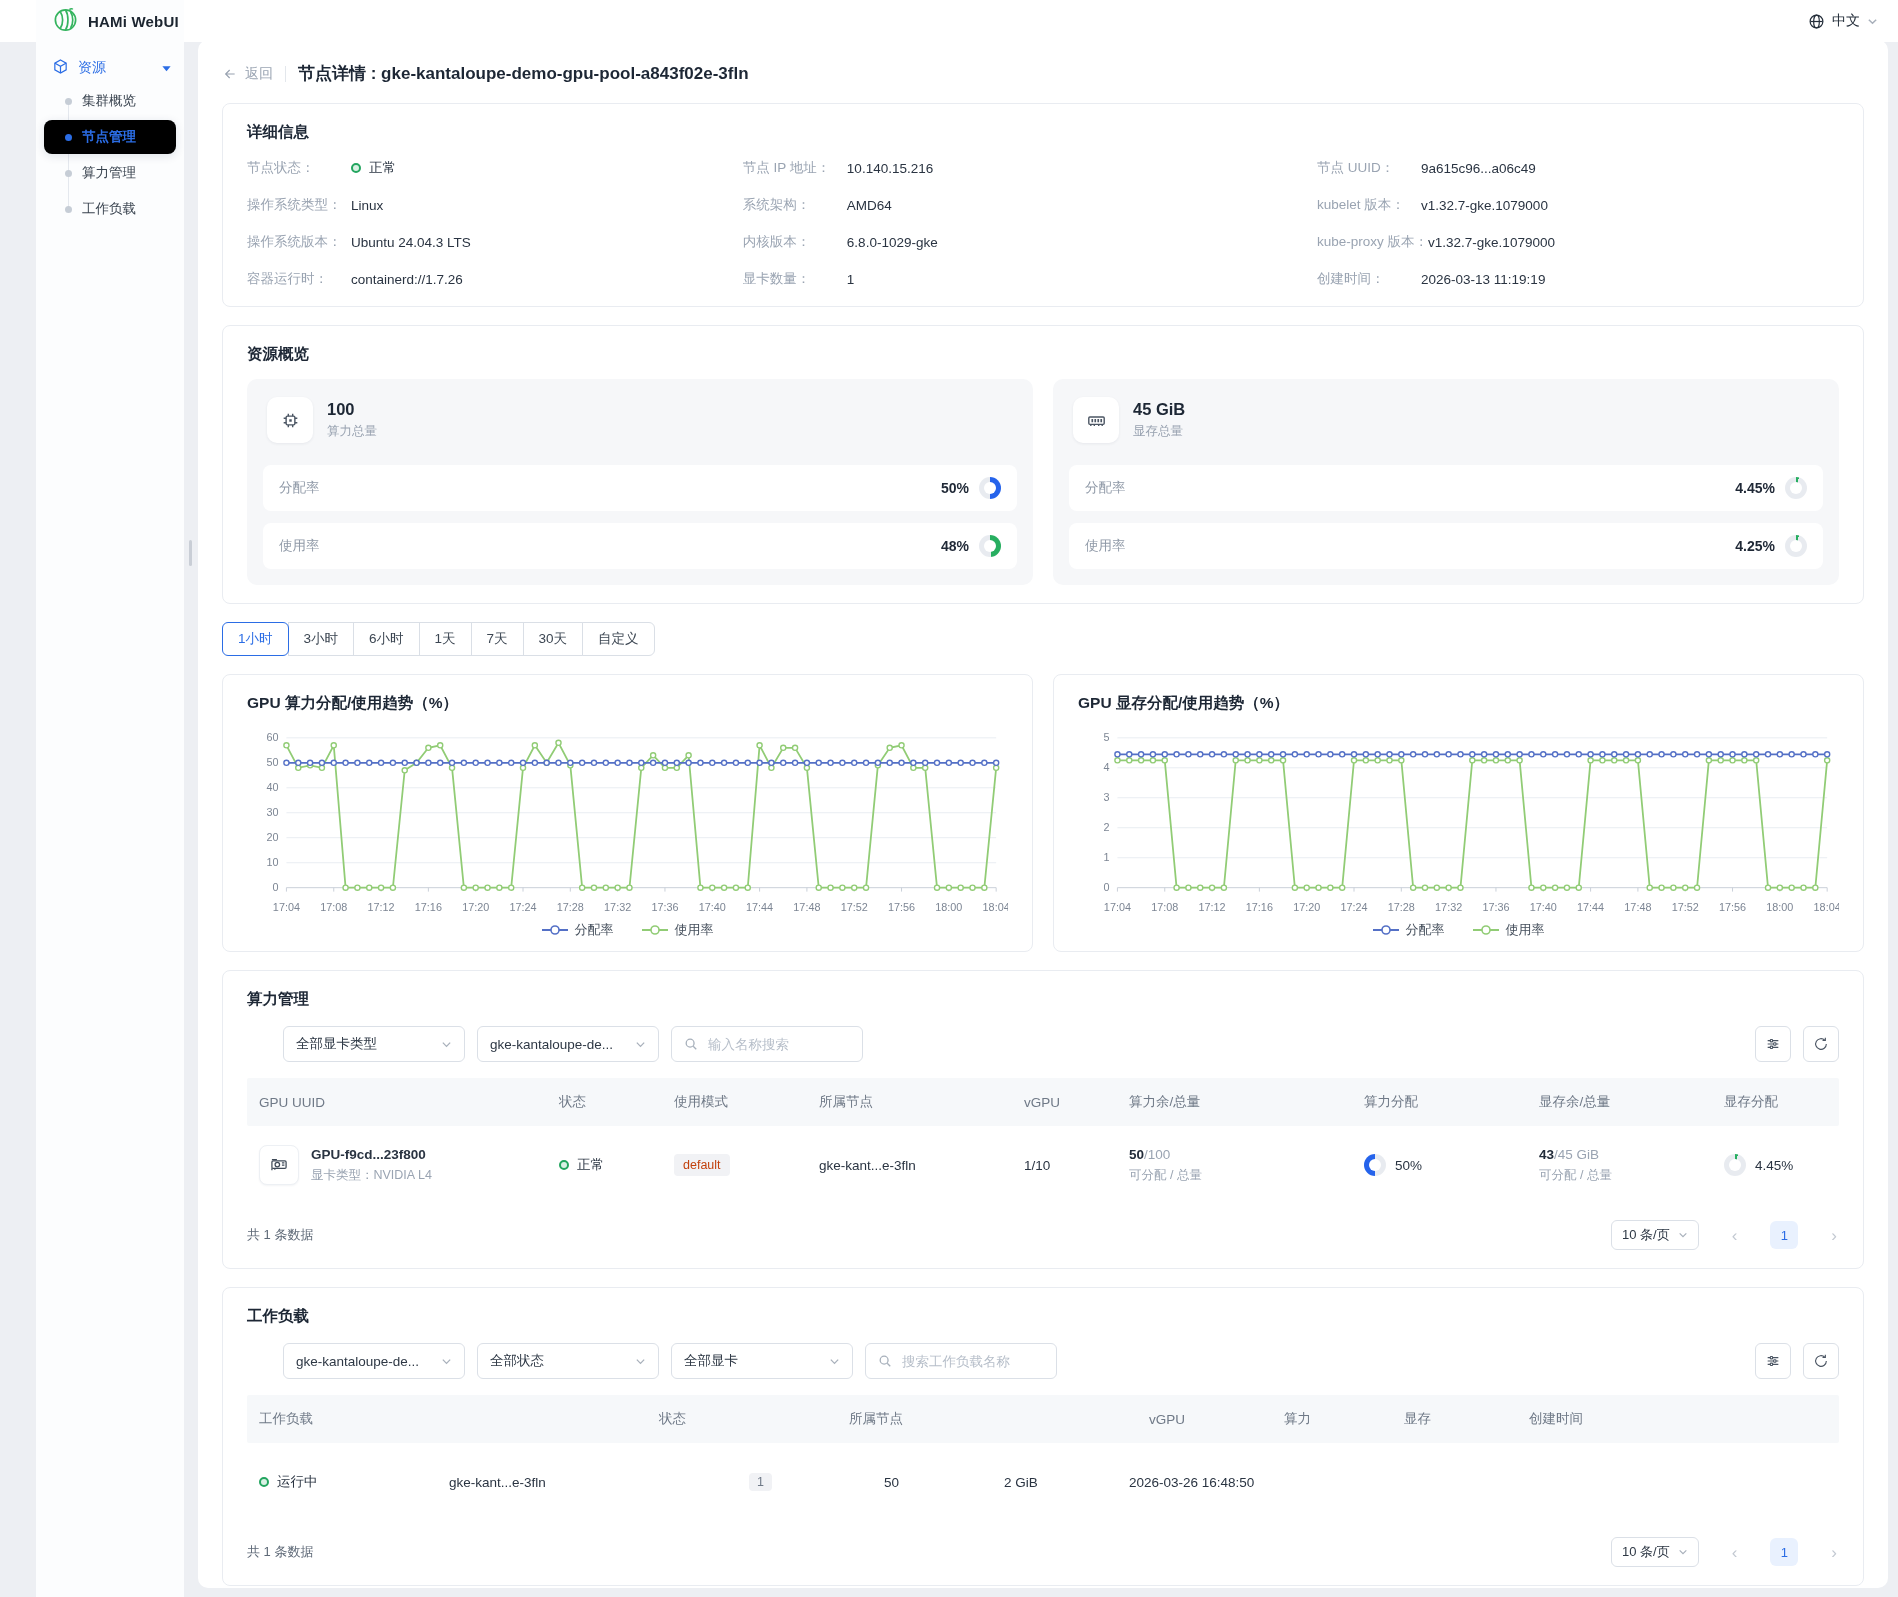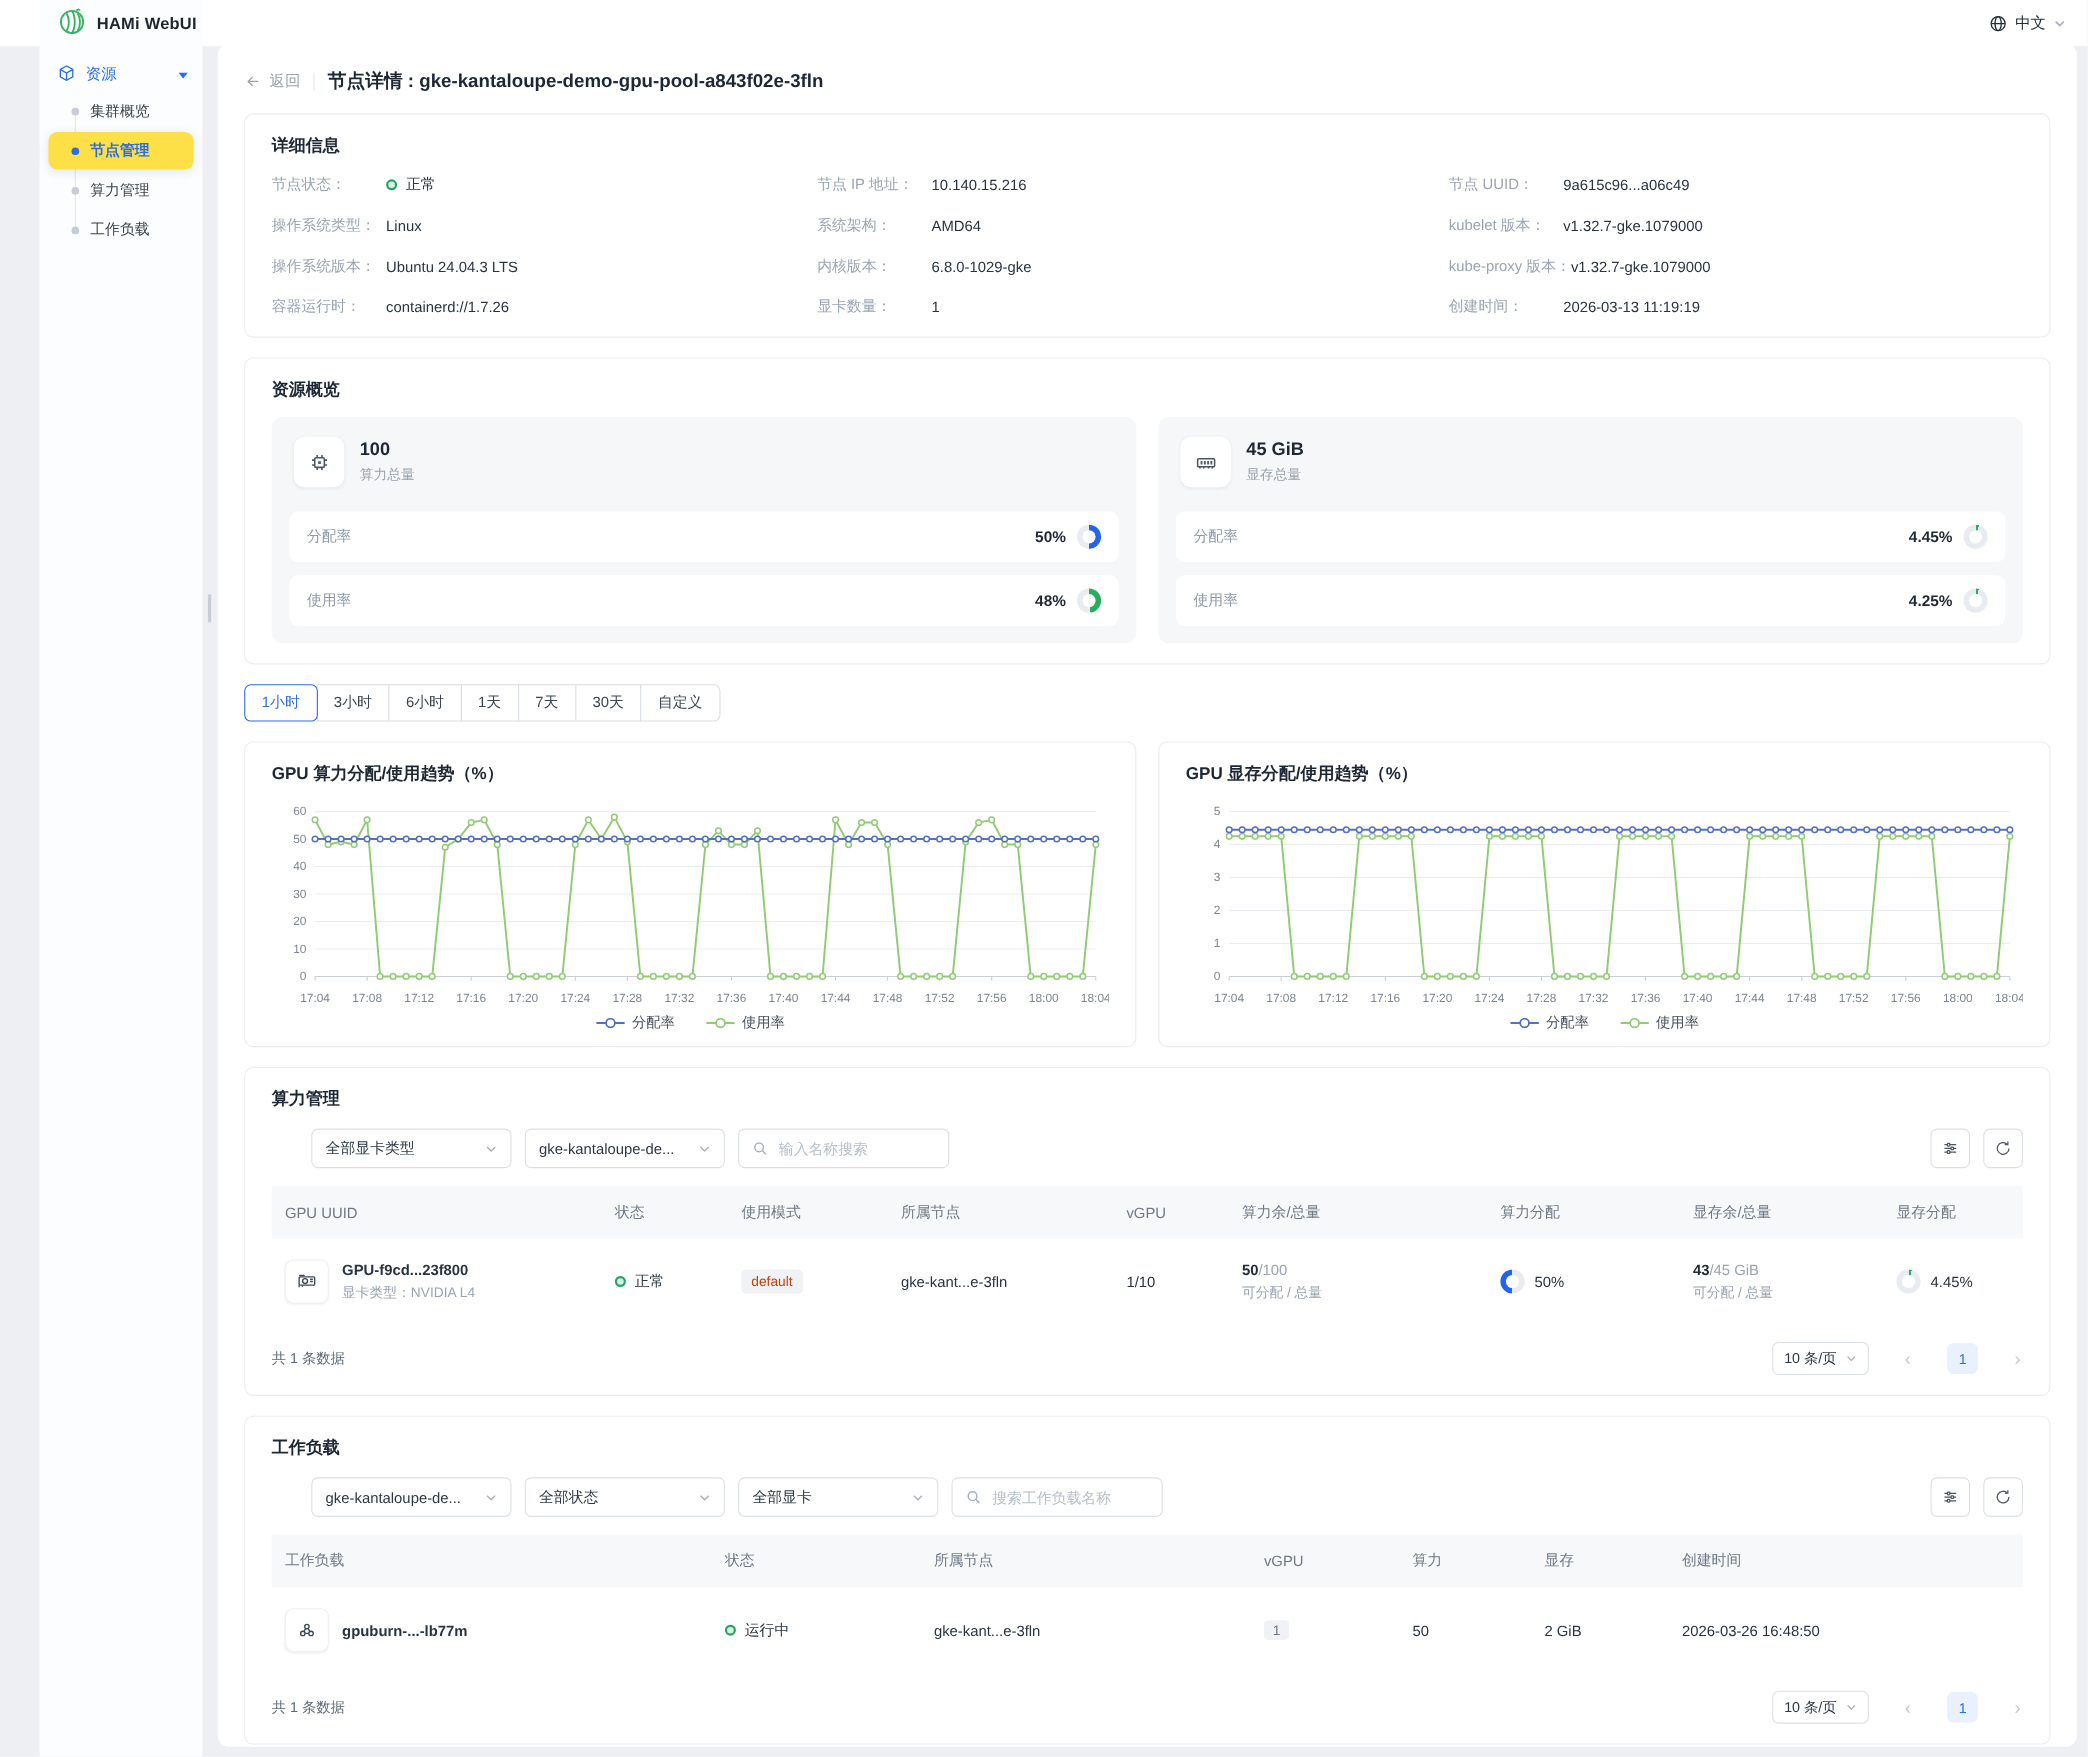--- a/index.html
+++ b/index.html
@@ -16,21 +16,21 @@
   
   .sidebar { position:absolute; top:0; left:0; width:148px; height:1597px; background:#fcfdfe; z-index:2;margin-left:36px; }
   .logo-row { display:flex; align-items:center; gap:9px; padding:8px 0 8px 16px; height:42px; }
   .app-title { font-size:15px; font-weight:700; color:#1c2530; letter-spacing:.2px; }
   .nav-group { display:flex; align-items:center; gap:9px; margin:16px 12px 6px 16px; color:#2b6de5; font-size:14px; cursor:pointer; }
   .nav-group .grow { flex:1; }
   .sub-list { position:relative; margin:4px 8px 0 8px; }
   .sub-line { position:absolute; left:24px; top:16px; bottom:16px; width:1px; background:#e4e8ee; }
   .sub-item { position:relative; display:flex; align-items:center; height:34px; padding-left:38px; font-size:13.5px; color:#39434f; border-radius:8px; cursor:pointer; margin:2px 0; }
   .sub-item .dot { position:absolute; left:21px; width:7px; height:7px; border-radius:50%; background:#c6cdd6; }
-  .sub-item.active { background:#fde047; box-shadow:0 2px 10px rgba(20,40,80,.12); color:#2b6de5; font-weight:700; }
+  .sub-item.active { background:#000000; box-shadow:0 2px 10px rgba(20,40,80,.12); color:#2b6de5; font-weight:700; }
   .sub-item.active .dot { background:#2b6de5; }
   .resize-handle { position:absolute; left:189px; top:540px; width:3px; height:26px; border-radius:2px; background:#c9ced6; z-index:3; }
   
   .main { position:absolute; left:198px; top:40px; width:1690px; height:1548px; background:#fff; border-radius:10px; padding:22px 24px; overflow:hidden; }
   .page-header { display:flex; align-items:center; gap:12px; }
   .back { display:flex; align-items:center; gap:7px; color:#9aa4b2; font-size:14px; cursor:pointer; }
   .ph-divider { width:1px; height:16px; background:#e3e7ec; }
   .page-title { font-size:17px; font-weight:700; color:#1d2735; margin:0; }
   .card { border:1px solid #e9ecf1; border-radius:8px; padding:18px 24px; margin-top:18px; }
   .card-title { font-size:15.5px; font-weight:700; color:#1d2735; margin:0; }
@@ -895,33 +895,20 @@
       <div class="t-head" id="workload-head">
           <div class="cell w400">工作负载</div>
           <div class="cell w190">状态</div>
           <div class="cell w300">所属节点</div>
           <div class="cell w135">vGPU</div>
           <div class="cell w120">算力</div>
           <div class="cell w125">显存</div>
           <div class="cell wfill">创建时间</div>
         </div>
       <div class="t-row">
-        <div class="cell w400">
-          <div class="gpu-cell">
-            <span class="mini-icon-box">
-              <svg width="20" height="20" viewBox="0 0 24 24" fill="none" stroke="currentColor" stroke-width="1.5">
-                  <circle cx="12" cy="8" r="2.4"></circle>
-                  <circle cx="7.5" cy="15.5" r="2.4"></circle>
-                  <circle cx="16.5" cy="15.5" r="2.4"></circle>
-                  <path d="M10.8 10l-2 3.2M13.2 10l2 3.2M9.9 15.5h4.2"></path>
-                </svg>
-            </span>
-            <div class="gpu-name">gpuburn-...-lb77m</div>
-          </div>
-        </div>
         <div class="cell w190">
           <span class="status">
             <span class="sdot"></span>
             <span>运行中</span>
           </span>
         </div>
         <div class="cell w300">gke-kant...e-3fln</div>
         <div class="cell w135"><span class="tag sm">1</span></div>
         <div class="cell w120">50</div>
         <div class="cell w125">2 GiB</div>

